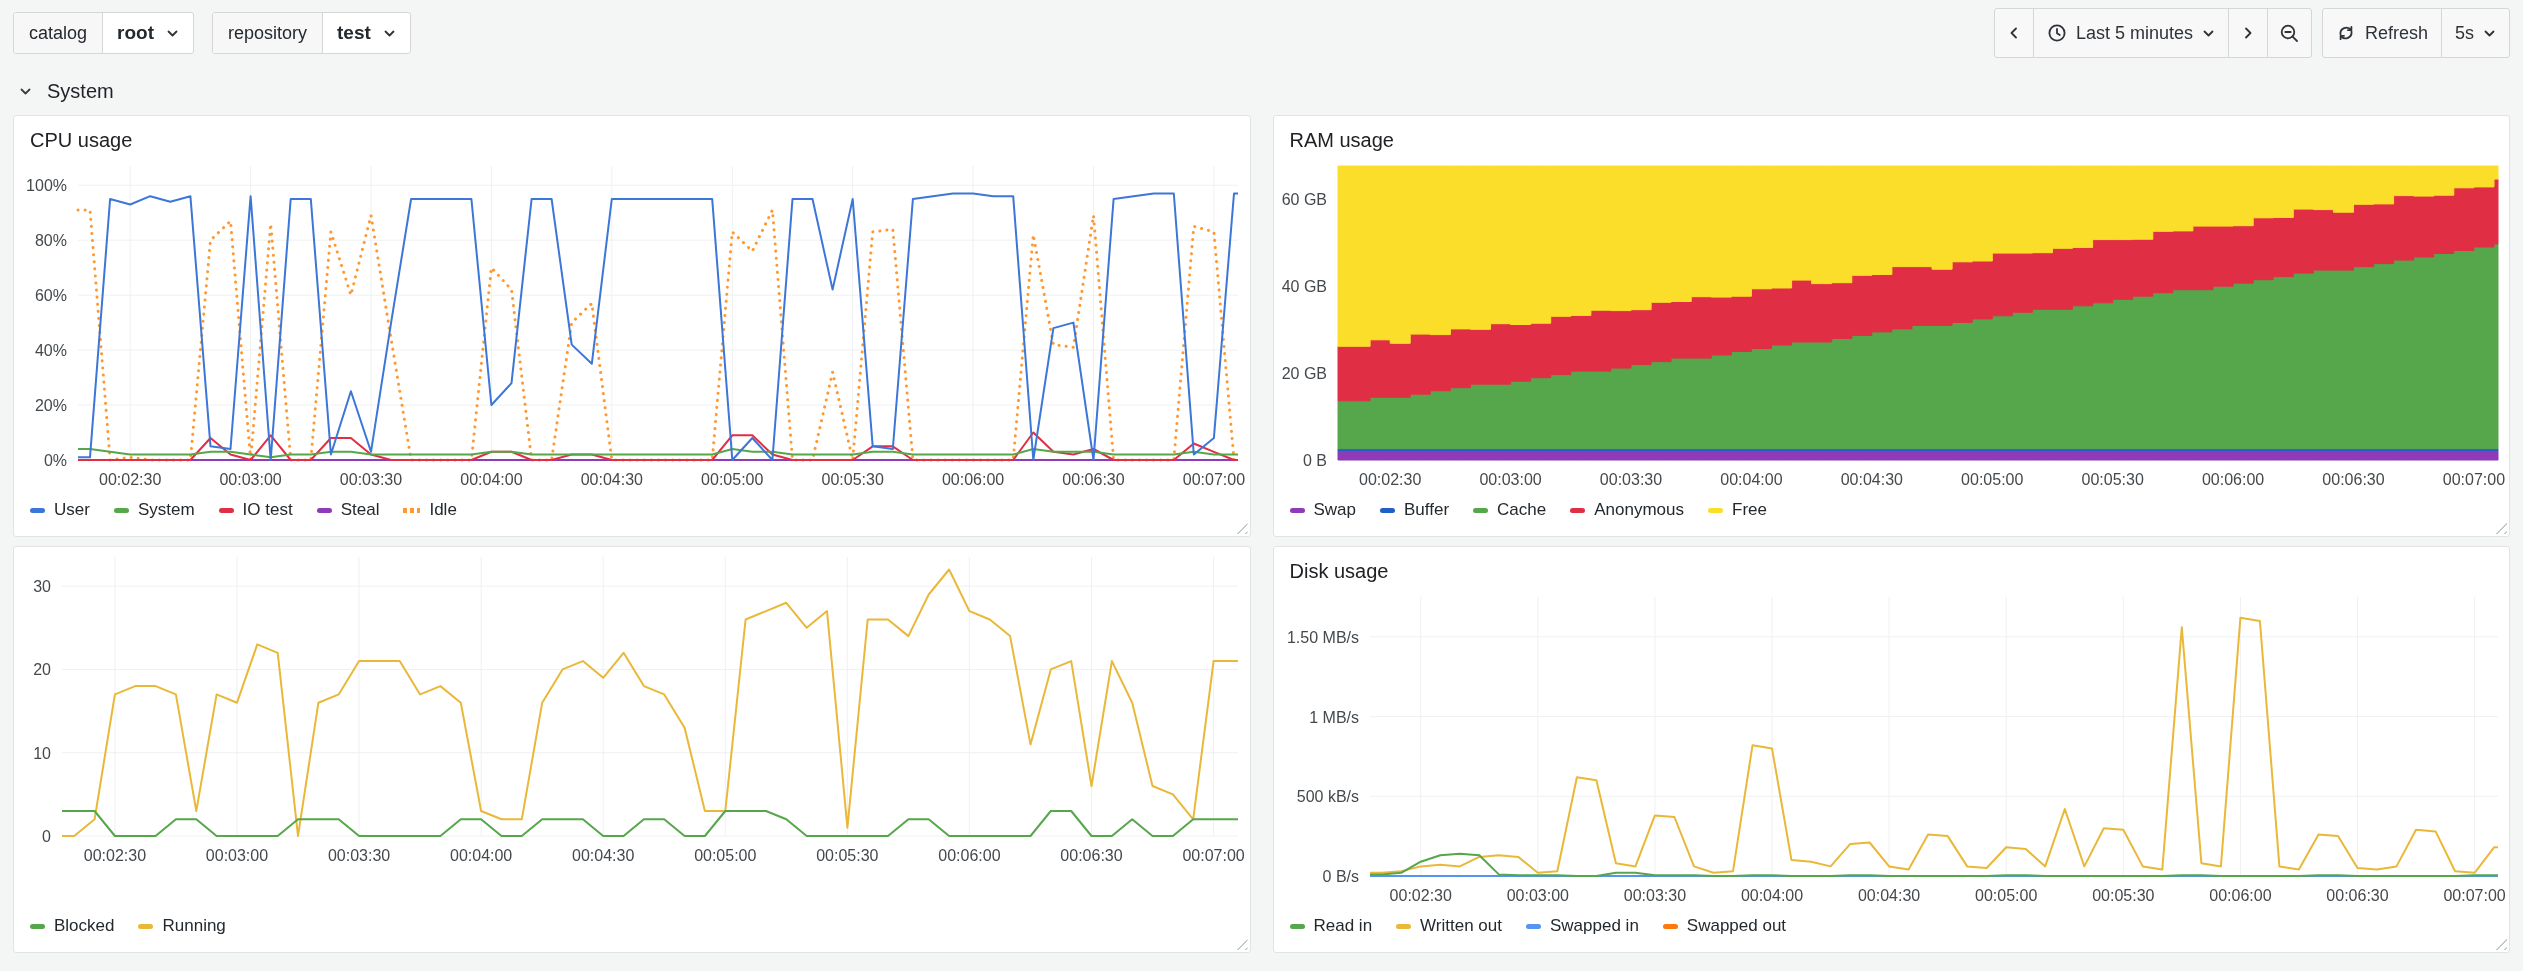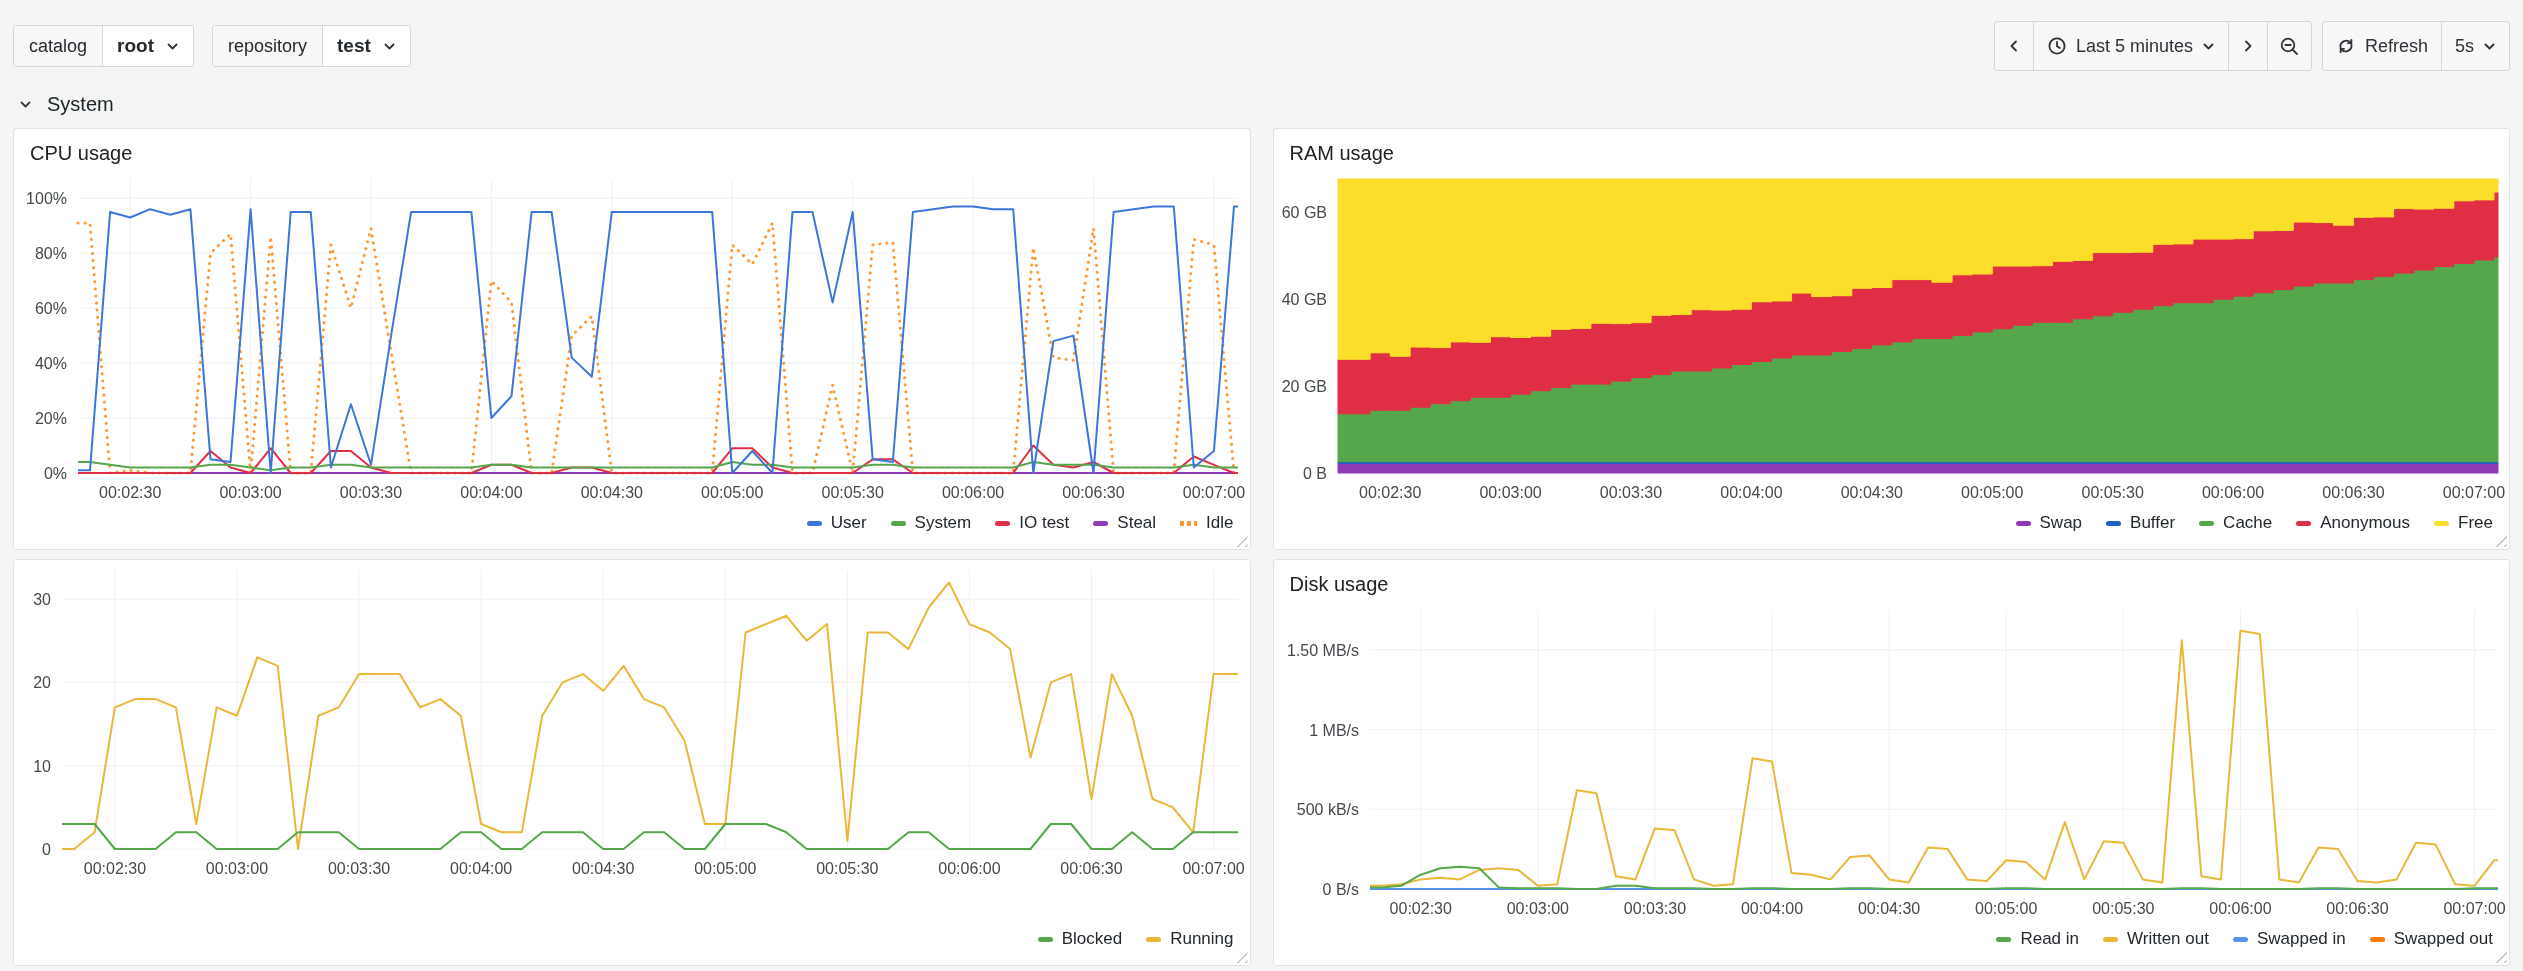--- a/index.html
+++ b/index.html
@@ -1,21 +1,21 @@
 <!DOCTYPE html>
 <html><head>
 <meta charset="utf-8">
 <style>
   * { box-sizing: border-box; }
   html,body { margin:0; padding:0; }
   body { background:#f4f5f5; font-family:"Liberation Sans","DejaVu Sans",sans-serif; color:#24292e; }
   .app { width:2523px; height:971px; overflow:hidden; position:relative; }
 
   
-  .topbar { display:flex; justify-content:space-between; align-items:center; padding:8px 13px 6px;margin-top:13px; }
+  .topbar { display:flex; justify-content:space-between; align-items:center; padding:8px 13px 6px; }
   .vars { display:flex; gap:18px; }
   .var { display:flex; align-items:stretch; height:42px; border:1px solid #d5d6d8; border-radius:3px; overflow:hidden; background:#fff; }
   .var .lbl { display:flex; align-items:center; padding:0 15px; font-size:18px; background:#f7f7f8; border-right:1px solid #d5d6d8; color:#24292e; }
   .var .val { display:flex; align-items:center; gap:12px; padding:0 14px; font-size:19px; color:#24292e; cursor:pointer;font-weight:bold; }
 
   .timectl { display:flex; gap:10px; }
   .group { display:flex; }
   .btn { display:flex; align-items:center; gap:9px; height:50px; padding:0 13px; background:#f8f8f9; border:1px solid #d5d6d8; font-size:18px; color:#2e3338; cursor:pointer; white-space:nowrap; }
   .group .btn + .btn { margin-left:-1px; }
   .group .btn:first-child { border-radius:3px 0 0 3px; }
@@ -28,21 +28,21 @@
   .section { display:flex; align-items:center; gap:14px; padding:16px 13px 12px 18px; cursor:pointer; }
   .section .title { font-size:20px; font-weight:500; color:#1f2227; }
 
   
   .dash { display:grid; grid-template-columns:1fr 1fr; grid-template-rows:422px 407px; gap:9px 22px; padding:0 13px; }
   .panel { position:relative; background:#fff; border:1px solid #e2e3e4; border-radius:3px; display:flex; flex-direction:column; min-width:0; }
   .panel .ptitle { font-size:20px; font-weight:400; color:#202226; padding:13px 16px 4px; cursor:pointer; }
   .chart { flex:1; min-height:0; }
   .chart text.tick { font-size:16px; fill:#44494d; font-family:"Liberation Sans","DejaVu Sans",sans-serif; }
 
-  .legend { display:flex; flex-wrap:wrap; align-items:center; gap:8px 24px; padding:4px 16px 16px; font-size:17px; color:#24292e;justify-content:flex-end; }
+  .legend { display:flex; flex-wrap:wrap; align-items:center; gap:8px 24px; padding:4px 16px 16px; font-size:17px; color:#24292e; }
   .legend .li { display:inline-flex; align-items:center; cursor:pointer; }
   .legend .li i { display:inline-block; width:15px; height:5px; border-radius:3px; margin-right:9px; }
   .legend .li i.dots { background:repeating-linear-gradient(90deg, var(--c) 0 4px, transparent 4px 7px); border-radius:0; width:17px; }
 
   .rs { position:absolute; right:2px; bottom:2px; width:13px; height:13px; cursor:nwse-resize;
         clip-path:polygon(100% 0, 100% 100%, 0 100%);
         background:repeating-linear-gradient(135deg,#c6c7c9 0 1.6px,transparent 1.6px 5.2px); }
 </style>
 </head>
 <body>

